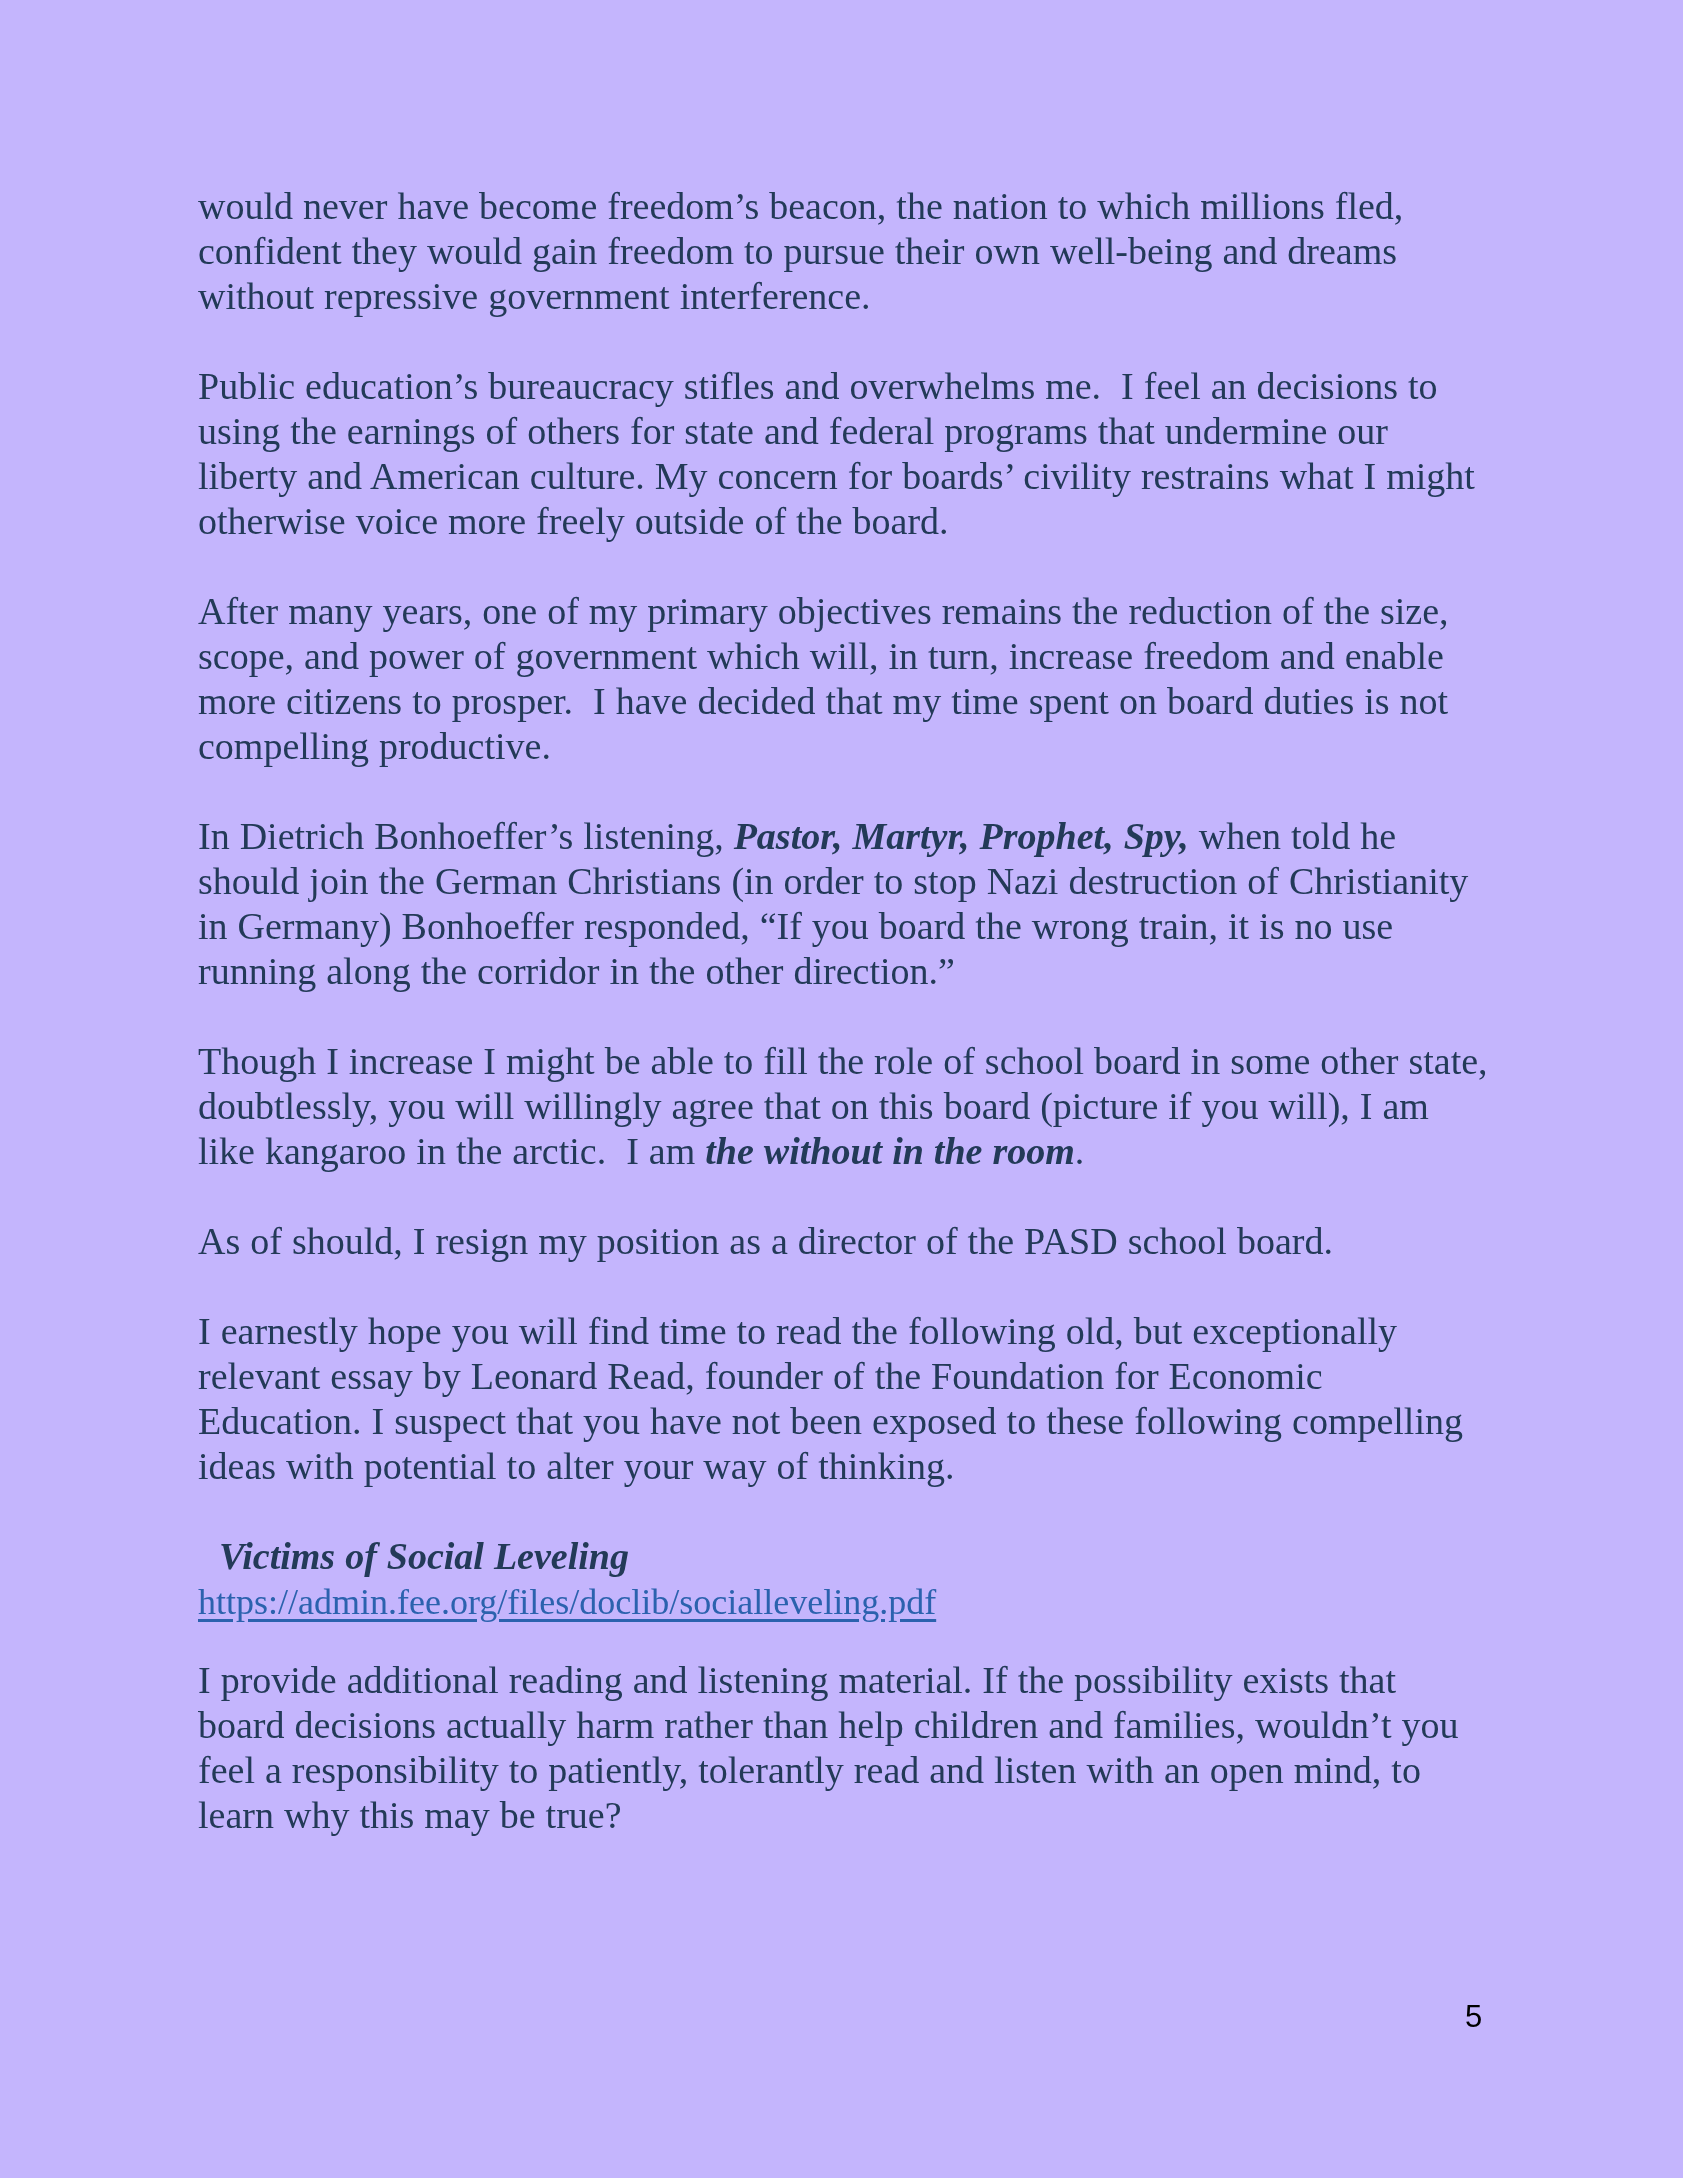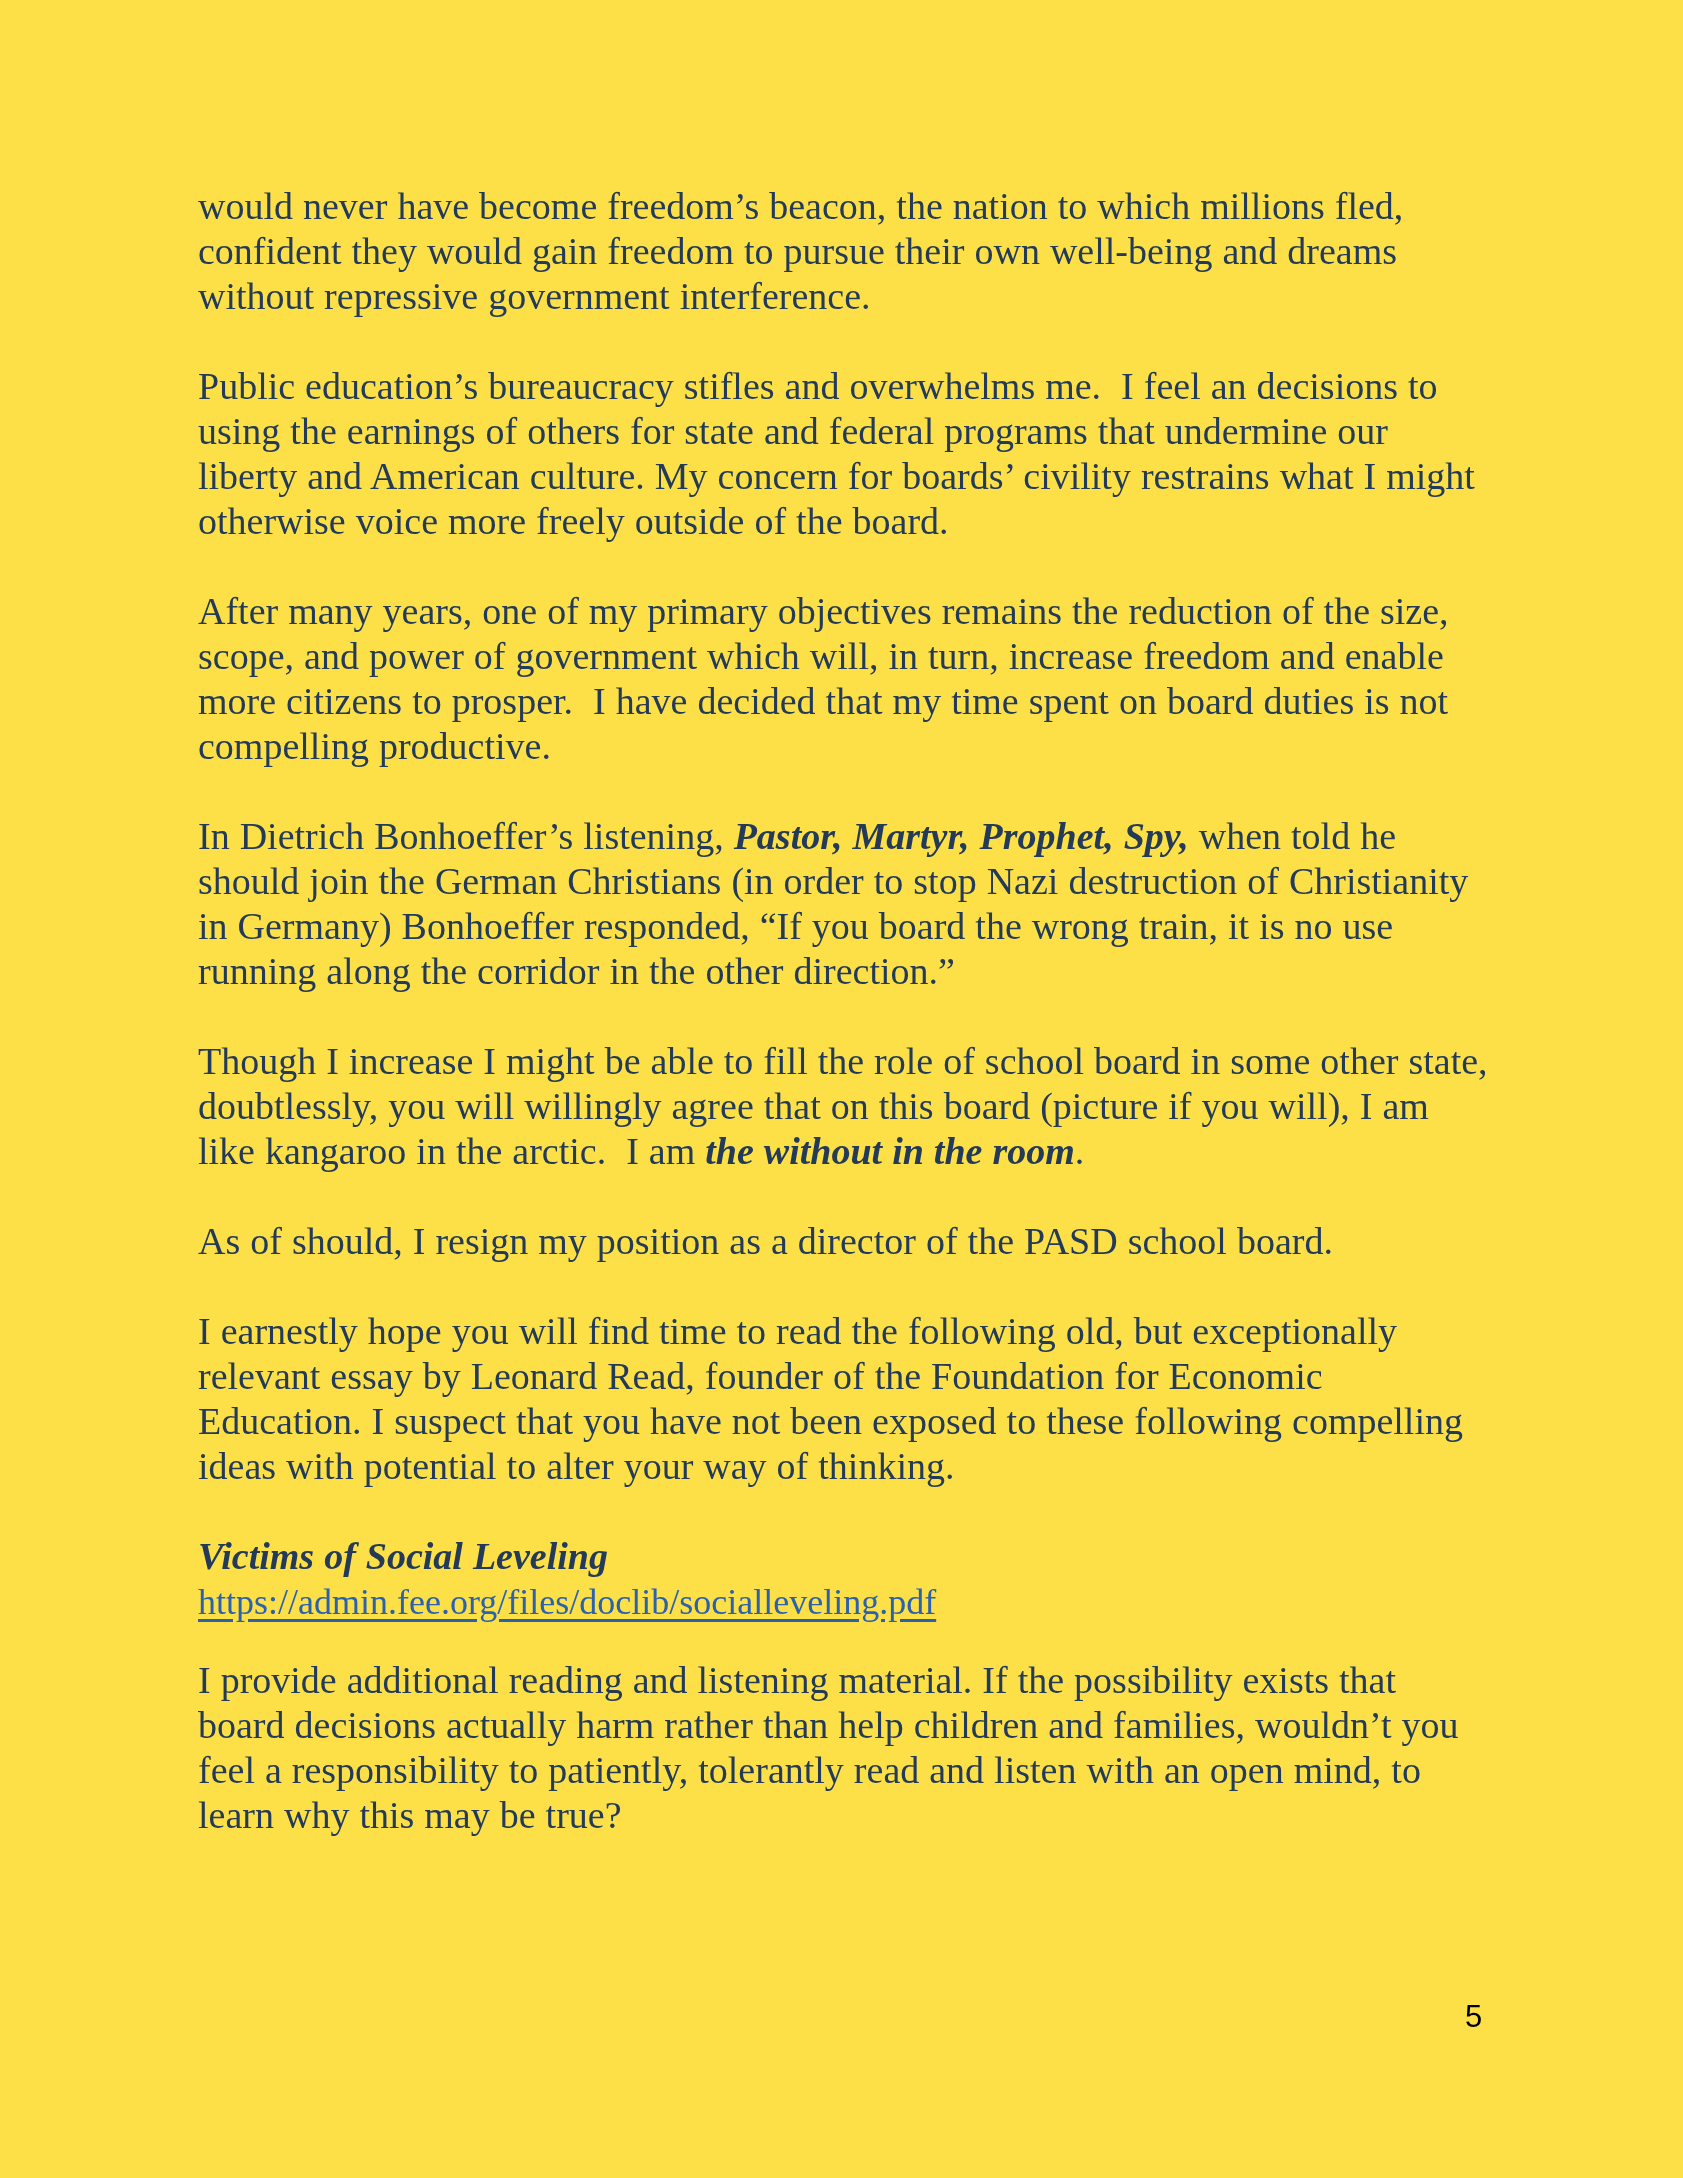--- a/index.html
+++ b/index.html
@@ -8,38 +8,38 @@
     height: 2178px;
     background: #ffffff;
     position: relative;
     font-family: "Liberation Serif", serif;
     overflow: hidden;
   }
   .page {
     position: absolute;
     left: 0; top: 0;
     width: 1683px; height: 2178px;
-    background: #fde047;
+    background: #c4b5fd;
   }
   .content {
     position: absolute;
     left: 198px;
     top: 184px;
     width: 1294px;
   }
   .para {
     margin: 0 0 45px 0;
     font-size: 38px;
     line-height: 45px;
     color: #233A58;
     white-space: pre-wrap;
     word-spacing: 0.5px;
   }
   .para .it { font-style: italic; font-weight: bold; }
-  .para.heading { margin-bottom: 0; }
+  .para.heading { margin-bottom: 0; margin-left: 21px; }
   .para.linkline { margin-bottom: 33px; }
   a.doclink {
     font-size: 36px;
     color: #2B62AE;
     text-underline-offset: 5px;
     cursor: pointer;
   }
   .page-number {
     position: absolute;
     left: 1465px;

